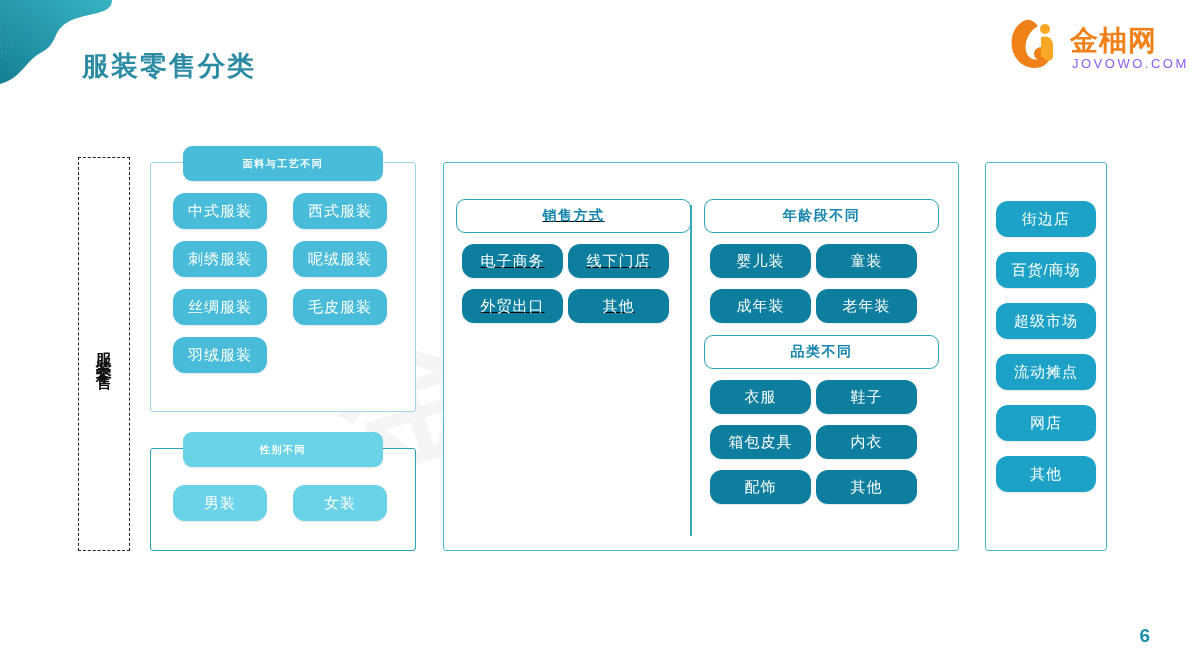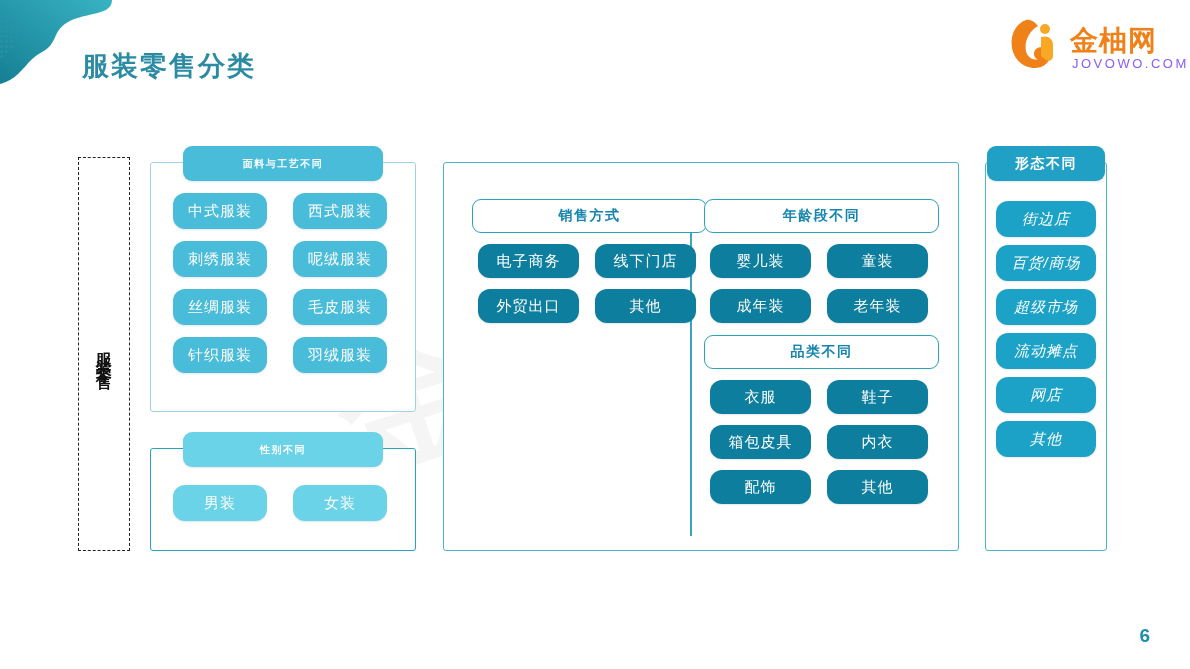--- a/index.html
+++ b/index.html
@@ -78,31 +78,31 @@
   #g-gender .group-head { width:200px; height:35px; background:#6ad3e8; }
   #g-gender .cells { top:36px; padding:0 22px; gap:4px 26px; }
   #g-gender .cell { width:94px; height:36px; background:#6ad3e8; }
 
   
   #g-dim { left:443px; top:162px; width:516px; height:389px; border:1.5px solid #4ab7c9; }
   #g-dim .group-head { width:504px; height:35px; background:#57c4cf; }
   .col-divider { position:absolute; left:246px; top:42px; bottom:14px; width:1.5px; background:#3aa7bd; }
 
   .subcol { position:absolute; top:36px; width:235px; }
-  #col-left  { left:28px; }
+  #col-left  { left:12px;text-decoration:underline; }
   #col-right { left:260px; }
   .sub-block { margin-bottom:12px; }
   .sub-block .subhead { width:100%; height:34px; margin-bottom:11px; }
-  .sub-grid { display:flex; flex-wrap:wrap; gap:11px 16px; padding:0 6px; }
+  .sub-grid { display:flex; flex-wrap:wrap; gap:11px 5px; padding:0 6px; }
   .sub-grid .cell { width:101px; height:34px; background:#0d7e9e; font-size:15px; }
 
   
   #g-form { left:985px; top:162px; width:122px; height:389px; border:1.5px solid #4ab7c9; }
   #g-form .group-head { width:118px; height:35px; background:#1fa0c4; font-size:14px; }
-  #g-form .cells { top:38px; padding:0 9px; flex-direction:column; gap:8px; align-items:center;font-style:italic;}
+  #g-form .cells { top:38px; padding:0 9px; flex-direction:column; gap:15px; align-items:center;}
   #g-form .cell { width:100px; height:36px; background:#1ba2c6; }
 
   .page-num {
     position:absolute; right:40px; bottom:22px;
     font-size:19px; font-weight:bold; color:#1c8fae;
   }
 </style>
 </head>
 <body>
 
@@ -144,21 +144,20 @@
 
   <div class="group" id="g-fabric">
     <div class="group-head">面料与工艺不同</div>
     <div class="cells">
       <div class="cell">中式服装</div>
       <div class="cell">西式服装</div>
       <div class="cell">刺绣服装</div>
       <div class="cell">呢绒服装</div>
       <div class="cell">丝绸服装</div>
       <div class="cell">毛皮服装</div>
-      <div class="cell">针织服装</div>
       <div class="cell">羽绒服装</div>
     </div>
   </div>
 
   <div class="group" id="g-gender">
     <div class="group-head">性别不同</div>
     <div class="cells">
       <div class="cell">男装</div>
       <div class="cell">女装</div>
     </div>
@@ -197,21 +196,20 @@
           <div class="cell">箱包皮具</div>
           <div class="cell">内衣</div>
           <div class="cell">配饰</div>
           <div class="cell">其他</div>
         </div>
       </div>
     </div>
   </div>
 
   <div class="group" id="g-form">
-    <div class="group-head">形态不同</div>
     <div class="cells">
       <div class="cell">街边店</div>
       <div class="cell">百货/商场</div>
       <div class="cell">超级市场</div>
       <div class="cell">流动摊点</div>
       <div class="cell">网店</div>
       <div class="cell">其他</div>
     </div>
   </div>
 

